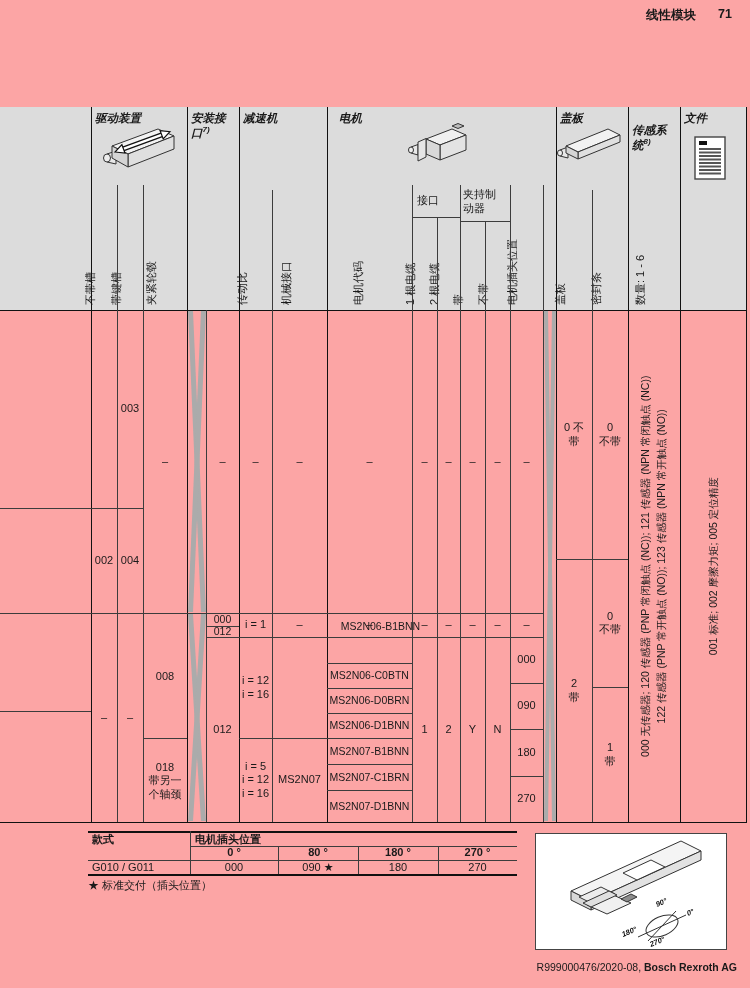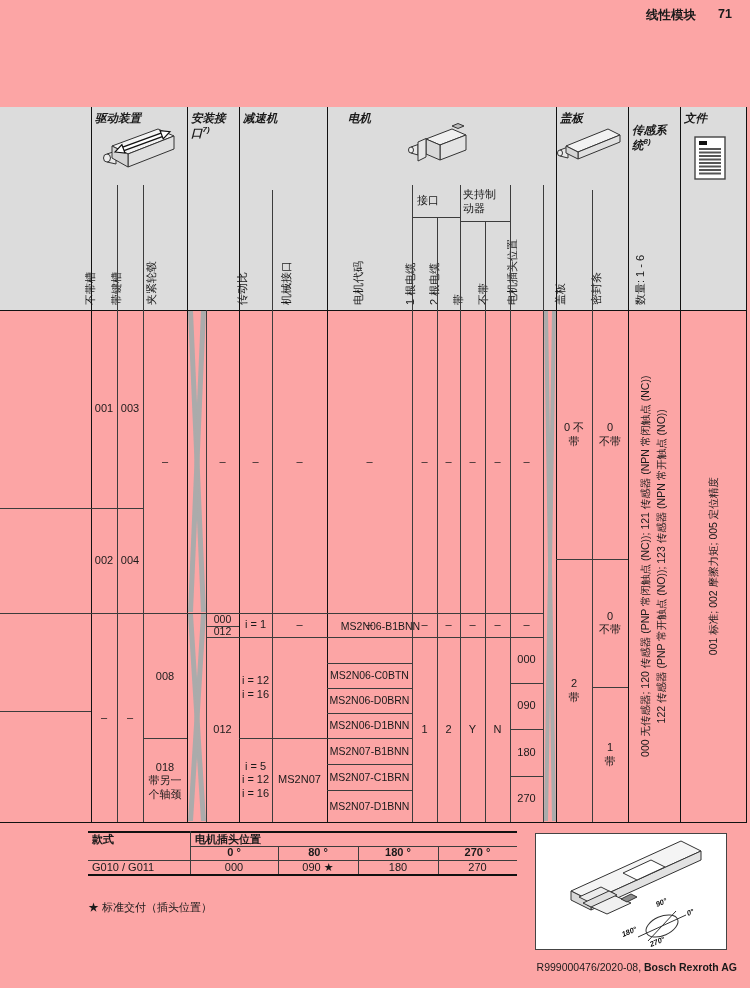--- a/index.html
+++ b/index.html
@@ -33,21 +33,21 @@
 
   <div class="pgtitle" style="left:560px;top:7px;width:136px;text-align:right;">线性模块</div>
   <div class="pgtitle" style="left:702px;top:7px;width:30px;text-align:right;">71</div>
 
   <div class="hdr-bg"></div>
 
   <div class="sec" style="left:95px;top:111px;">驱动装置</div>
   <div class="sec" style="left:191px;top:111px;width:46px;"><span>安装接
 口</span><sup>7)</sup></div>
   <div class="sec" style="left:243px;top:111px;">减速机</div>
-  <div class="sec" style="left:348px;top:111px;">电机</div>
+  <div class="sec" style="left:339px;top:111px;">电机</div>
   <div class="sec" style="left:560px;top:111px;">盖板</div>
   <div class="sec" style="left:632px;top:123px;width:46px;"><span>传感系
 统</span><sup>8)</sup></div>
   <div class="sec" style="left:684px;top:111px;">文件</div>
 
   <svg style="position:absolute;left:100px;top:118px;" width="80" height="58">
     <polygon points="7,36 16,33 16,46 7,44" fill="#e8e8e8" stroke="#333" stroke-width="1"></polygon>
     <ellipse cx="7" cy="40" rx="3.5" ry="4" fill="#eee" stroke="#333" stroke-width="1"></ellipse>
     <polygon points="12,28 58,11 74,18 28,36" fill="#f2f2f2" stroke="#333" stroke-width="1"></polygon>
     <polygon points="28,36 74,18 74,31 28,49" fill="#dfdfdf" stroke="#333" stroke-width="1"></polygon>
@@ -174,21 +174,20 @@
   </svg>
   <svg style="position:absolute;left:188px;top:614px;" width="18" height="207">
     <polygon points="0,0 5,0 18,207 13,207" fill="#ababab"></polygon>
     <polygon points="18,0 13,0 0,207 5,207" fill="#ababab"></polygon>
   </svg>
   <svg style="position:absolute;left:544px;top:311px;" width="12" height="510">
     <polygon points="0,0 4,0 12,510 8,510" fill="#ababab"></polygon>
     <polygon points="12,0 8,0 0,510 4,510" fill="#ababab"></polygon>
   </svg>
 
-  <div class="cell" style="left:91px;top:310px;width:26px;height:198px;">001</div>
   <div class="cell" style="left:117px;top:310px;width:26px;height:198px;">003</div>
   <div class="cell" style="left:91px;top:508px;width:26px;height:105px;">002</div>
   <div class="cell" style="left:117px;top:508px;width:26px;height:105px;">004</div>
   <div class="cell" style="left:143px;top:310px;width:44px;height:303px;">–</div>
   <div class="cell" style="left:206px;top:310px;width:33px;height:303px;">–</div>
   <div class="cell" style="left:239px;top:310px;width:33px;height:303px;">–</div>
   <div class="cell" style="left:272px;top:310px;width:55px;height:303px;">–</div>
   <div class="cell" style="left:327px;top:310px;width:85px;height:303px;">–</div>
   <div class="cell" style="left:412px;top:310px;width:25px;height:303px;">–</div>
   <div class="cell" style="left:437px;top:310px;width:23px;height:303px;">–</div>
@@ -266,21 +265,21 @@
   <div class="cell pt-bold" style="left:190px;top:846px;width:88px;height:14px;">0 °</div>
   <div class="cell pt-bold" style="left:278px;top:846px;width:80px;height:14px;">80 °</div>
   <div class="cell pt-bold" style="left:358px;top:846px;width:80px;height:14px;">180 °</div>
   <div class="cell pt-bold" style="left:438px;top:846px;width:79px;height:14px;">270 °</div>
   <div class="cell" style="left:92px;top:861px;width:96px;height:13px;justify-content:flex-start;text-align:left;">G010 / G011</div>
   <div class="cell" style="left:190px;top:861px;width:88px;height:13px;">000</div>
   <div class="cell" style="left:278px;top:861px;width:80px;height:13px;">090 ★</div>
   <div class="cell" style="left:358px;top:861px;width:80px;height:13px;">180</div>
   <div class="cell" style="left:438px;top:861px;width:79px;height:13px;">270</div>
 
-  <div class="fnote" style="left:88px;top:900px;">★ 标准交付（插头位置）</div>
+  <div class="fnote" style="left:88px;top:878px;">★ 标准交付（插头位置）</div>
 
   <svg style="position:absolute;left:535px;top:833px;" width="192" height="117">
     <rect x="0.5" y="0.5" width="191" height="116" fill="#fff" stroke="#444" stroke-width="1"></rect>
     <polygon points="36,58 146,8 166,18 56,68" fill="#f4f4f4" stroke="#333" stroke-width="1"></polygon>
     <polygon points="56,68 166,18 166,27 56,77" fill="#e2e2e2" stroke="#333" stroke-width="1"></polygon>
     <polygon points="36,58 56,68 56,77 36,67" fill="#d8d8d8" stroke="#333" stroke-width="1"></polygon>
     <polygon points="88,40 116,27 130,34 102,47" fill="#fff" stroke="#333" stroke-width="1"></polygon>
     <polygon points="44,64 66,54 80,61 58,71" fill="#ececec" stroke="#333" stroke-width="1"></polygon>
     <polygon points="52,72 76,61 96,70 72,81" fill="#f0f0f0" stroke="#333" stroke-width="1"></polygon>
     <polygon points="48,70 74,58 82,62 56,74" fill="#e0e0e0" stroke="#333" stroke-width="1"></polygon>

